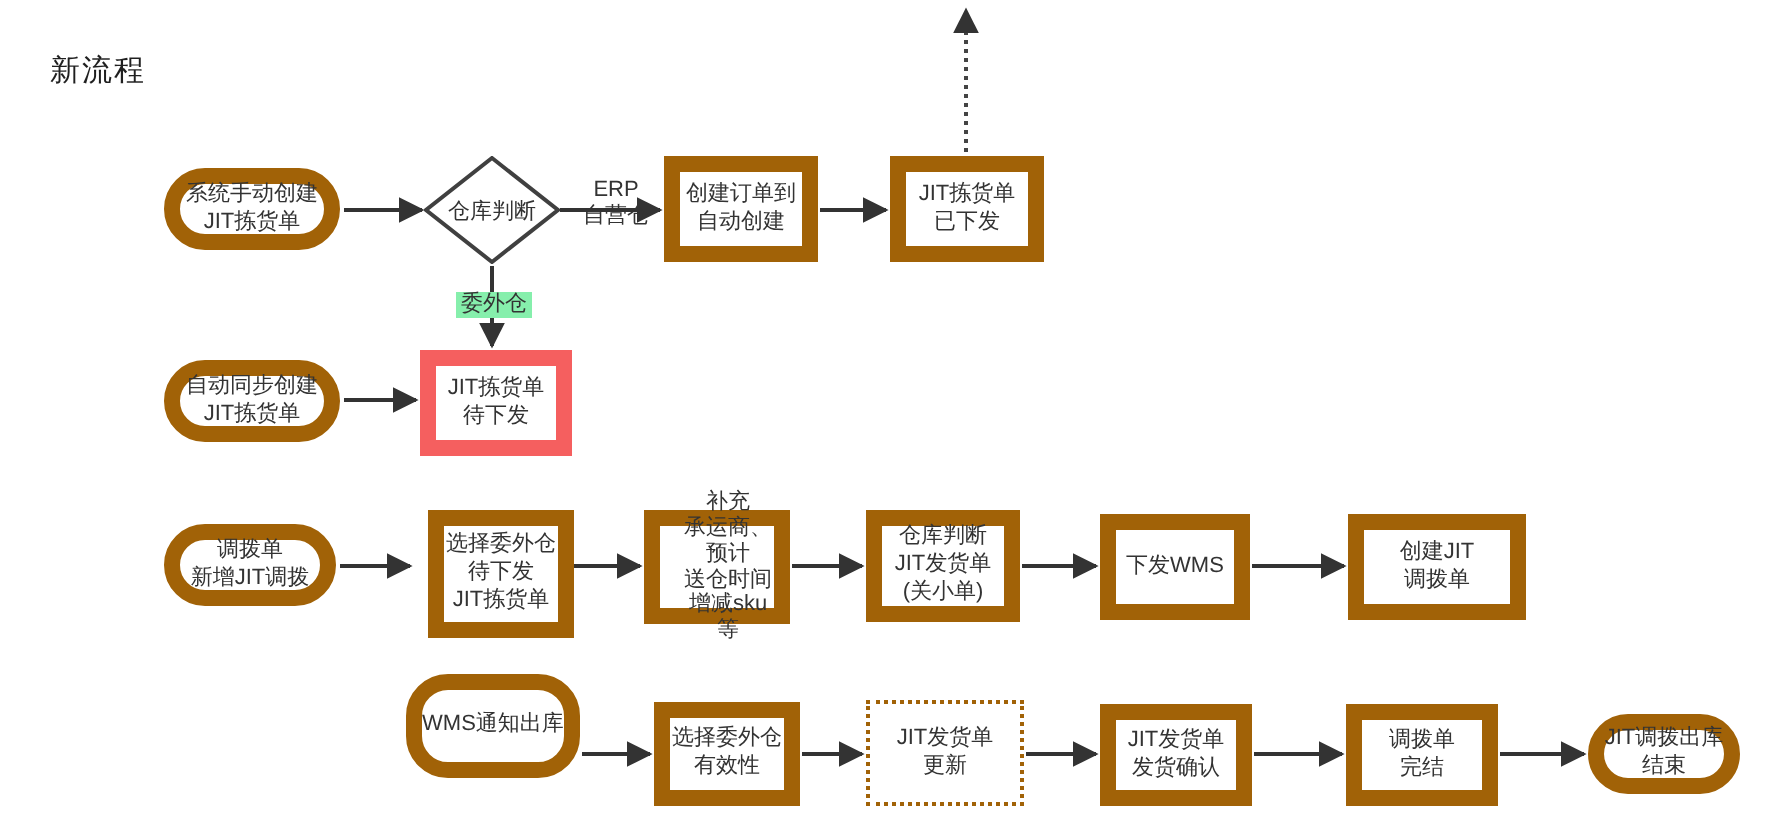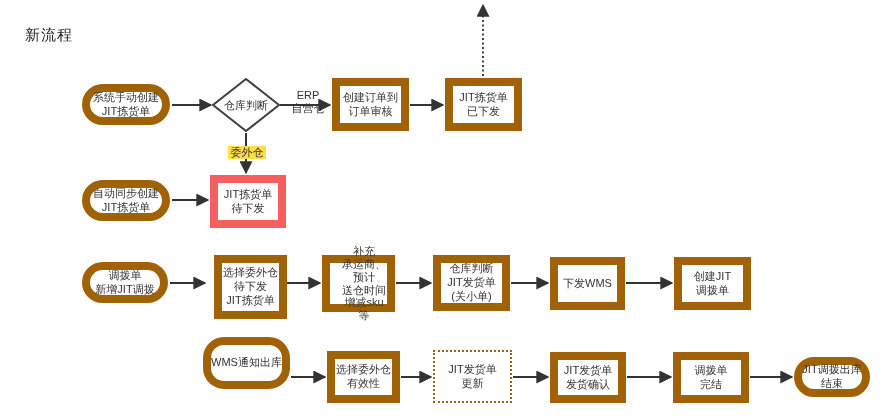--- a/index.html
+++ b/index.html
@@ -22,21 +22,21 @@
   .tight{line-height:1.18;padding-left:11px;}
   .diamond-wrap{position:absolute;display:flex;align-items:center;justify-content:center;}
   .diamond-svg{position:absolute;left:0;top:0;}
   .diamond-text{
     position:relative;font-size:11px;color:#333333;text-align:center;white-space:pre-line;
   }
   .edge-label{
     position:absolute;font-size:11px;color:#333333;text-align:center;
     white-space:pre-line;line-height:1.15;
   }
-  .masked{background:#fde047;}
+  .masked{background:#86efac;}
   .arrow-layer{position:absolute;left:0;top:0;pointer-events:none;}
 </style>
 </head>
 <body>
 
 <div class="canvas">
 
   <div class="title">新流程</div>
 
   <svg class="arrow-layer" width="896" height="420" viewBox="0 0 896 420">
@@ -71,21 +71,21 @@
 JIT拣货单</div>
 
   <div class="diamond-wrap" style="left:212px;top:78px;width:68px;height:54px">
     <svg class="diamond-svg" width="68" height="54" viewBox="0 0 68 54">
       <polygon points="34,1 67,27 34,53 1,27" fill="#ffffff" stroke="#404040" stroke-width="2"></polygon>
     </svg>
     <span class="diamond-text">仓库判断</span>
   </div>
 
   <div class="node" style="left:332px;top:78px;width:77px;height:53px">创建订单到
-订单审核</div>
+自动创建</div>
 
   <div class="node" style="left:445px;top:78px;width:77px;height:53px">JIT拣货单
 已下发</div>
 
   <div class="edge-label" style="left:286px;top:89px;width:44px">ERP
 自营仓</div>
   <div class="edge-label masked" style="left:228px;top:146px;width:38px">委外仓</div>
 
   <div class="node rounded" style="left:82px;top:180px;width:88px;height:41px">自动同步创建
 JIT拣货单</div>
@@ -104,21 +104,21 @@
 承运商、预计
 送仓时间
 增减sku等</div>
 
   <div class="node" style="left:433px;top:255px;width:77px;height:56px">仓库判断
 JIT发货单
 (关小单)</div>
 
   <div class="node" style="left:550px;top:257px;width:75px;height:53px">下发WMS</div>
 
-  <div class="node" style="left:674px;top:257px;width:77px;height:53px">创建JIT
+  <div class="node" style="left:674px;top:257px;width:89px;height:53px">创建JIT
 调拨单</div>
 
   <div class="node rounded" style="left:203px;top:337px;width:87px;height:52px">WMS通知出库</div>
 
   <div class="node" style="left:327px;top:351px;width:73px;height:52px">选择委外仓
 有效性</div>
 
   <div class="node dotted" style="left:433px;top:350px;width:79px;height:53px">JIT发货单
 更新</div>
 

